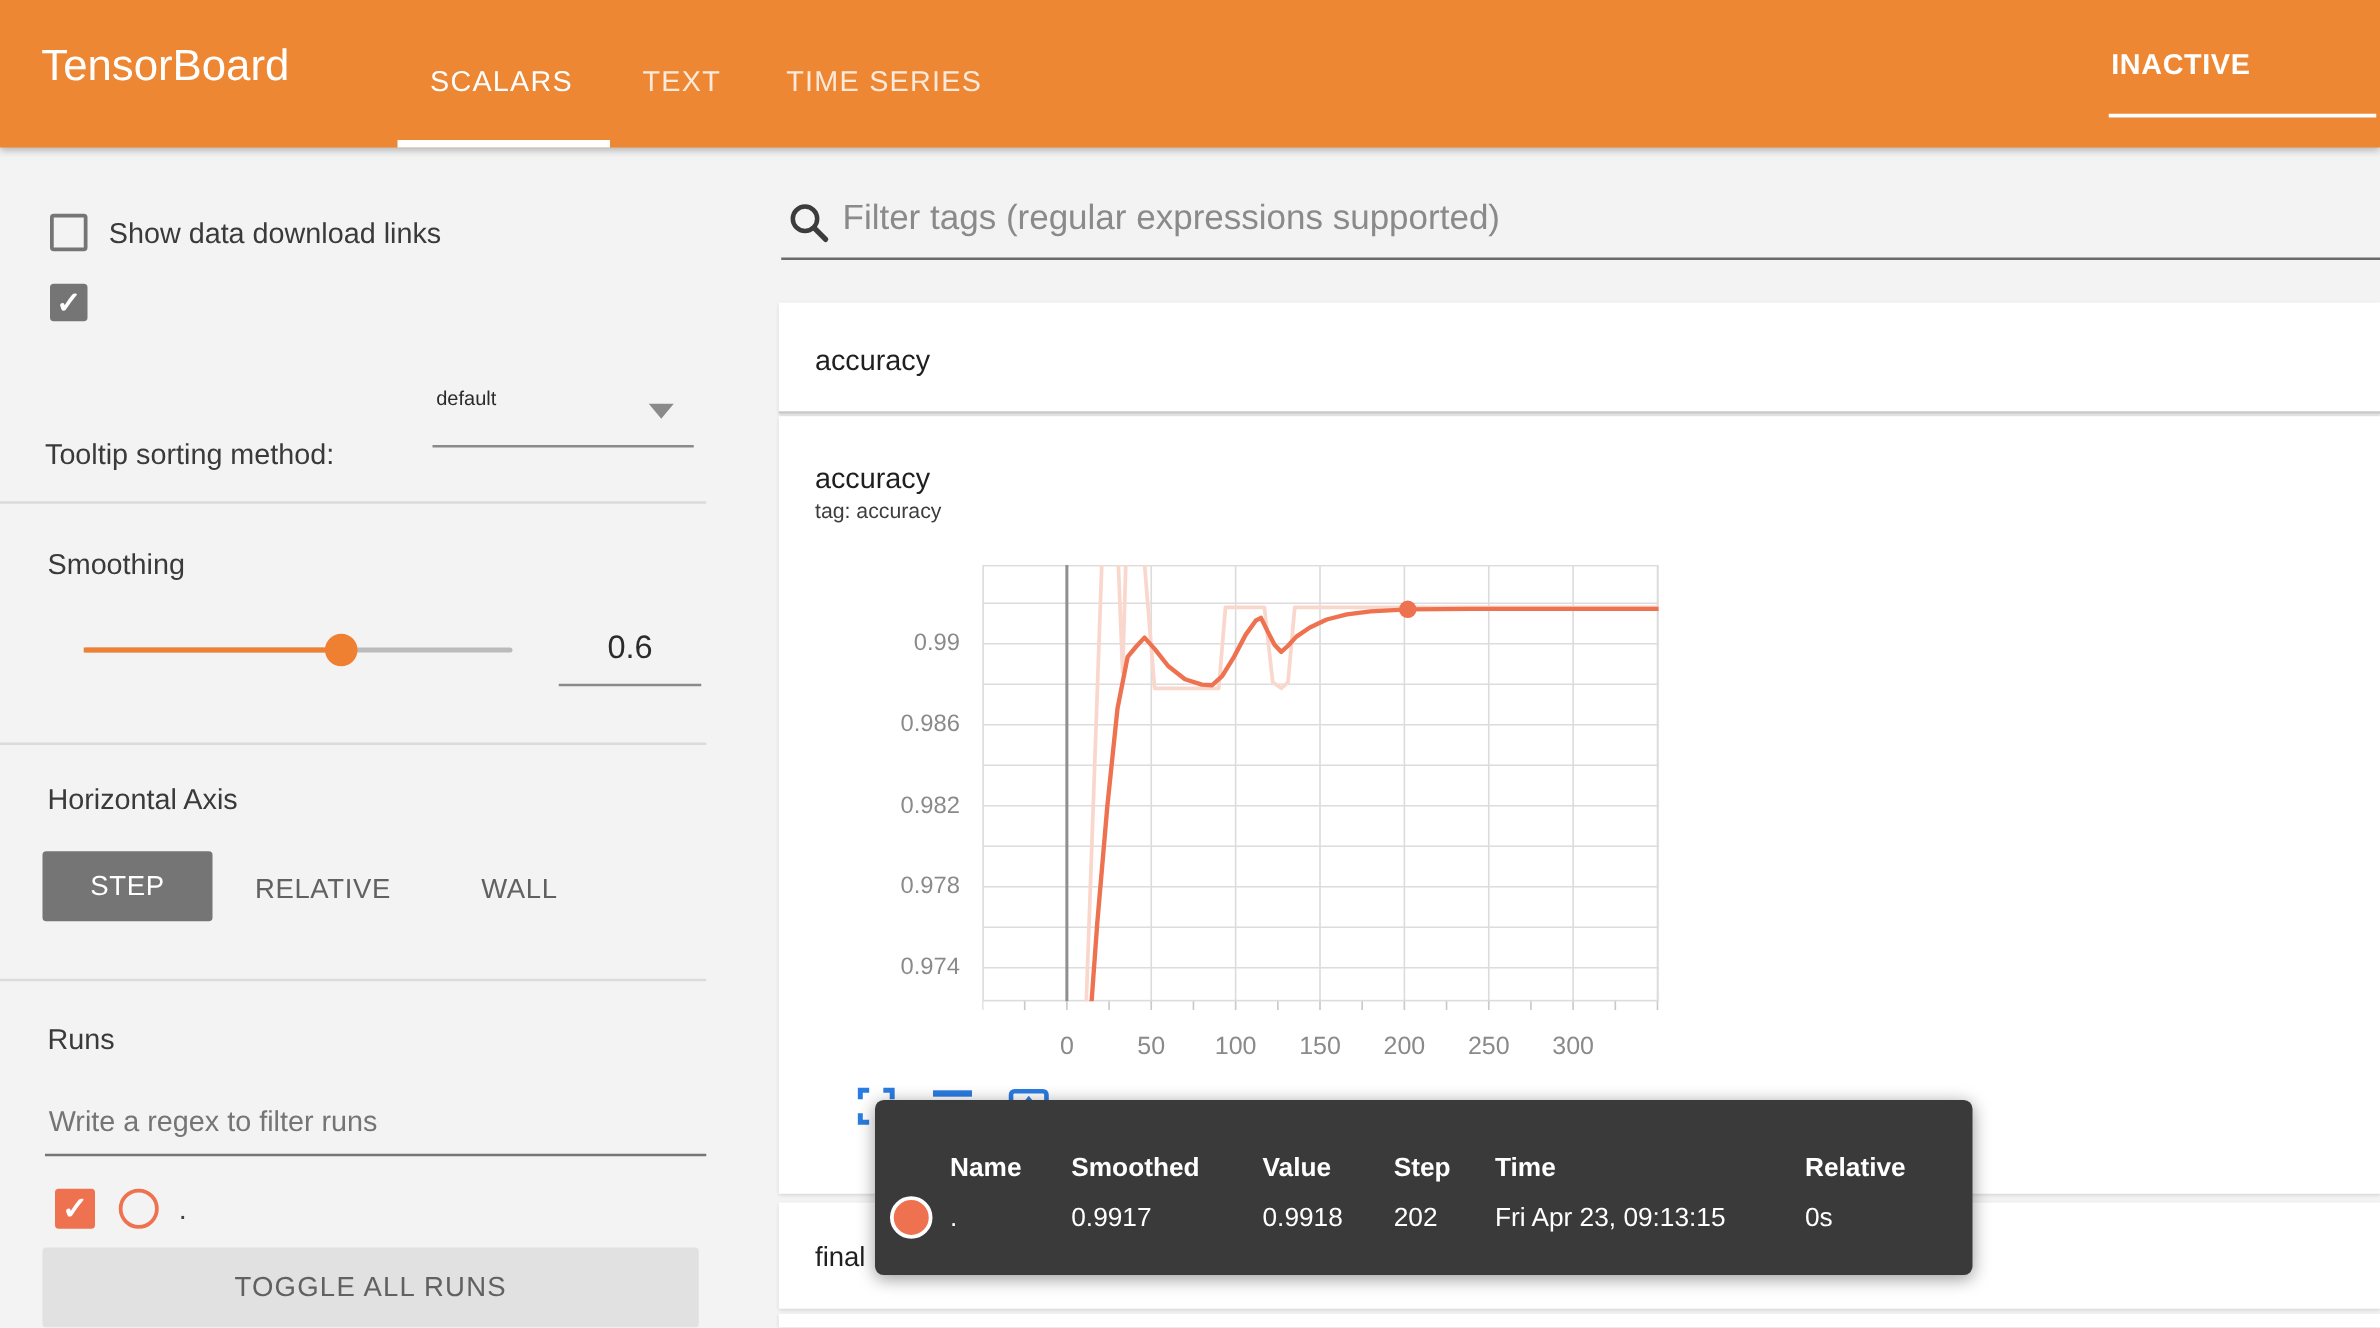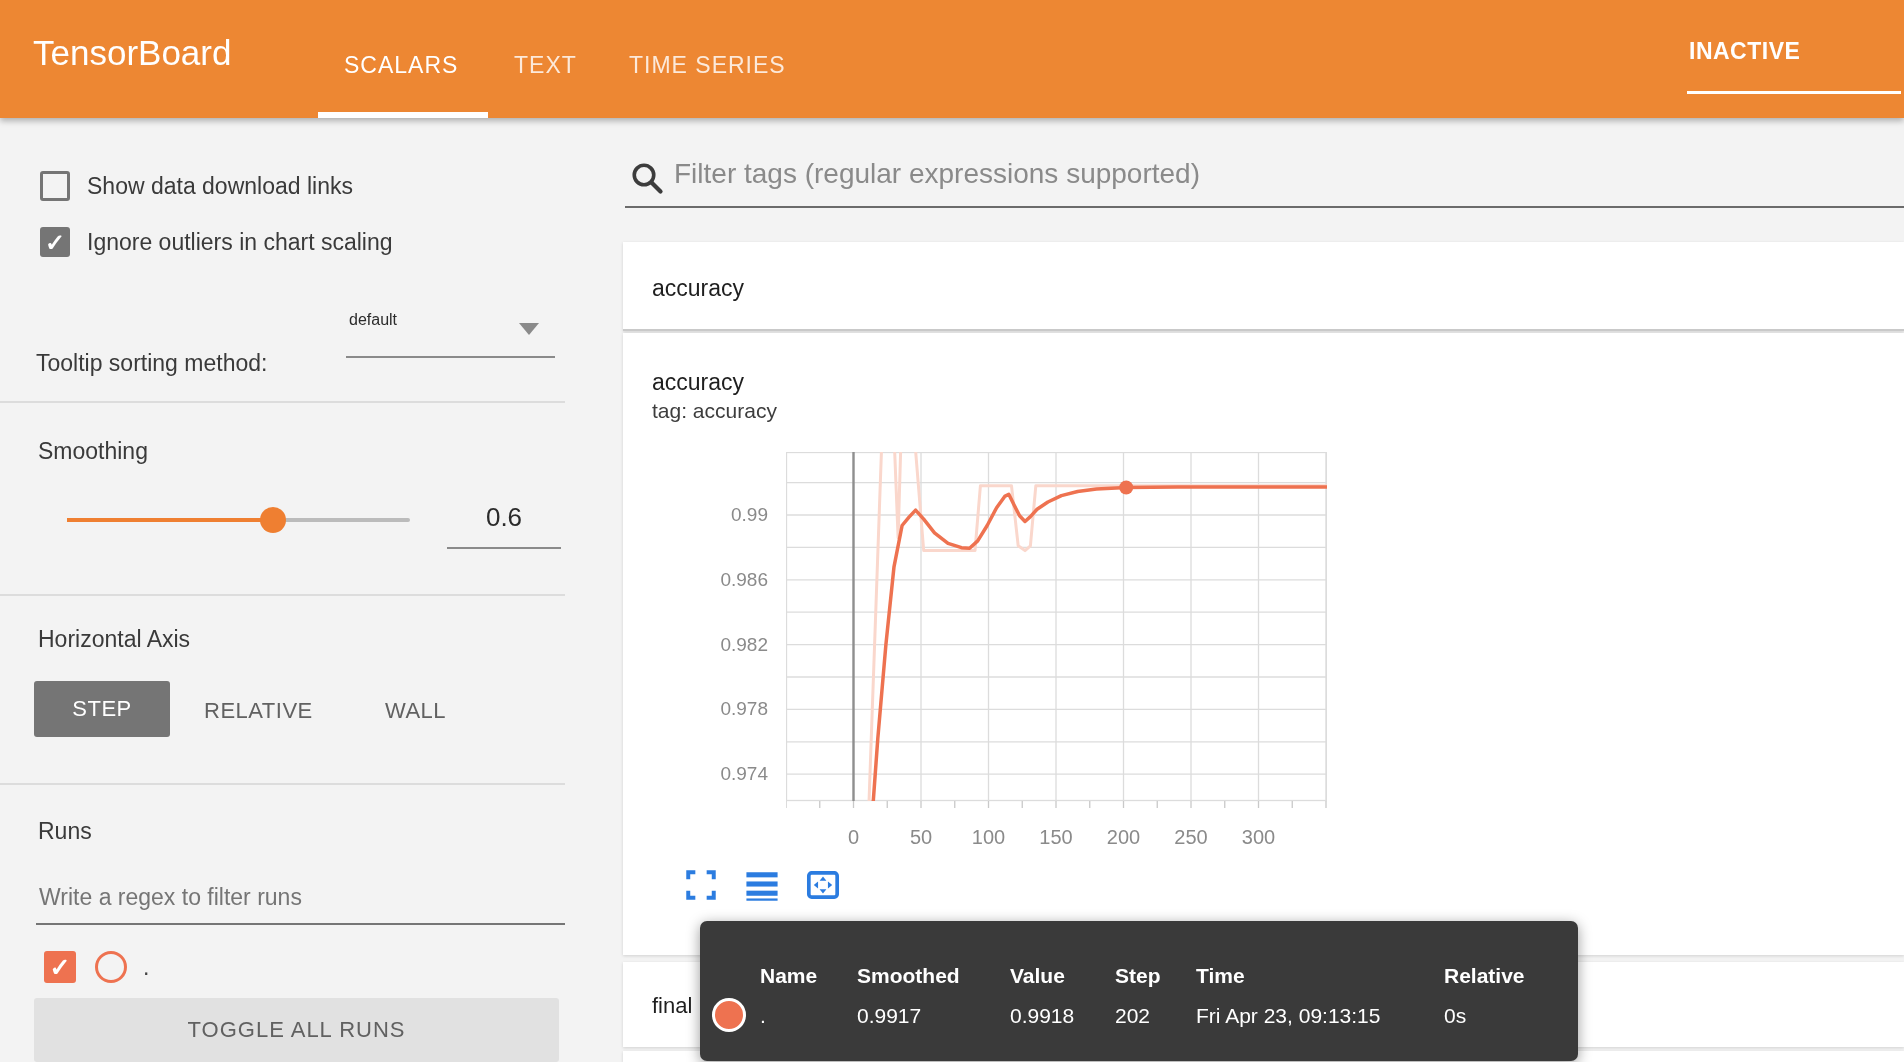--- a/index.html
+++ b/index.html
@@ -40,31 +40,31 @@
                 color:#616161; font-size:22px; letter-spacing:1px; font-family:inherit; cursor:pointer; }
 
   
   .card { background:#fff; box-shadow:0 1px 3px rgba(0,0,0,.14); }
   .search-underline { left:625px; top:206px; width:1279px; height:2px; background:#6b6b6b; }
   .search-ph { left:674px; top:158px; font-size:28px; color:#8a8a8a; }
   .section-hdr { left:623px; top:242px; width:1281px; height:89px; border-bottom:2px solid #c9c9c9; }
   .section-hdr .t { left:29px; top:33px; font-size:23px; color:#1f1f1f; }
   .chart-card { left:623px; top:333px; width:1281px; height:622px; }
   .chart-title { left:29px; top:36px; font-size:23px; color:#1f1f1f; }
-  .chart-tag   { left:29px; top:66px; font-size:21px; color:#3d3d3d; }
+  .chart-tag   { left:29px; top:66px; font-size:17px; color:#3d3d3d; }
   .plot { left:163px; top:119px; width:541px; height:360px; }
   .ylab { position:absolute; width:70px; text-align:right; font-size:19px; color:#8a8a8a; }
   .xlab { position:absolute; width:70px; text-align:center; font-size:20px; color:#8a8a8a; }
   .icon-btn { top:535px; width:34px; height:34px; cursor:pointer; }
   .final-hdr { left:623px; top:962px; width:1281px; height:85px; }
   .final-hdr .t { left:29px; top:31px; font-size:22px; color:#1f1f1f; }
   .next-card { left:623px; top:1051px; width:1281px; height:11px; }
 
   
-  .tooltip { left:700px; top:921px; width:878px; height:140px; background:#3a3a3a; border-radius:7px;
+  .tooltip { left:700px; top:880px; width:878px; height:140px; background:#3a3a3a; border-radius:7px;
              box-shadow:0 3px 14px rgba(0,0,0,.4); z-index:20; color:#fff; }
   .tt-h { position:absolute; top:43px; font-weight:700; font-size:21px; white-space:nowrap; }
   .tt-v { position:absolute; top:83px; font-size:21px; white-space:nowrap; }
   .c1{left:60px}.c2{left:157px}.c3{left:310px}.c4{left:415px}.c5{left:496px}.c6{left:744px}
   .tt-swatch { left:12px; top:77px; width:34px; height:34px; border-radius:50%;
                background:#ee7250; border:3px solid #fff; }
 </style>
 </head>
 <body>
 
@@ -77,21 +77,20 @@
     <div class="abs tab" style="left:629px">TIME SERIES</div>
     <div class="abs tab-underline"></div>
     <div class="abs status">INACTIVE</div>
     <div class="abs status-underline"></div>
   </div>
 
   <div class="abs cbox" style="left:40px; top:171px;"></div>
   <div class="abs sb-label" style="left:87px; top:171px; line-height:30px;">Show data download links</div>
 
   <div class="abs cbox checked" style="left:40px; top:227px;">✓</div>
-  <div class="abs sb-label" style="left:87px; top:227px; line-height:30px;">Ignore outliers in chart scaling</div>
 
   <div class="abs sb-label" style="left:36px; top:316px;margin-top:34px;">Tooltip sorting method:</div>
   <div class="abs" style="left:349px; top:311px; font-size:16px; color:#2b2b2b; cursor:pointer;">default</div>
   <div class="abs caret-down" style="left:519px; top:323px;"></div>
   <div class="abs underline-dark" style="left:346px; top:356px; width:209px;"></div>
 
   <div class="abs divider" style="top:401px;"></div>
 
   <div class="abs sb-label" style="left:38px; top:438px;">Smoothing</div>
   <div class="abs slider-track"></div>

